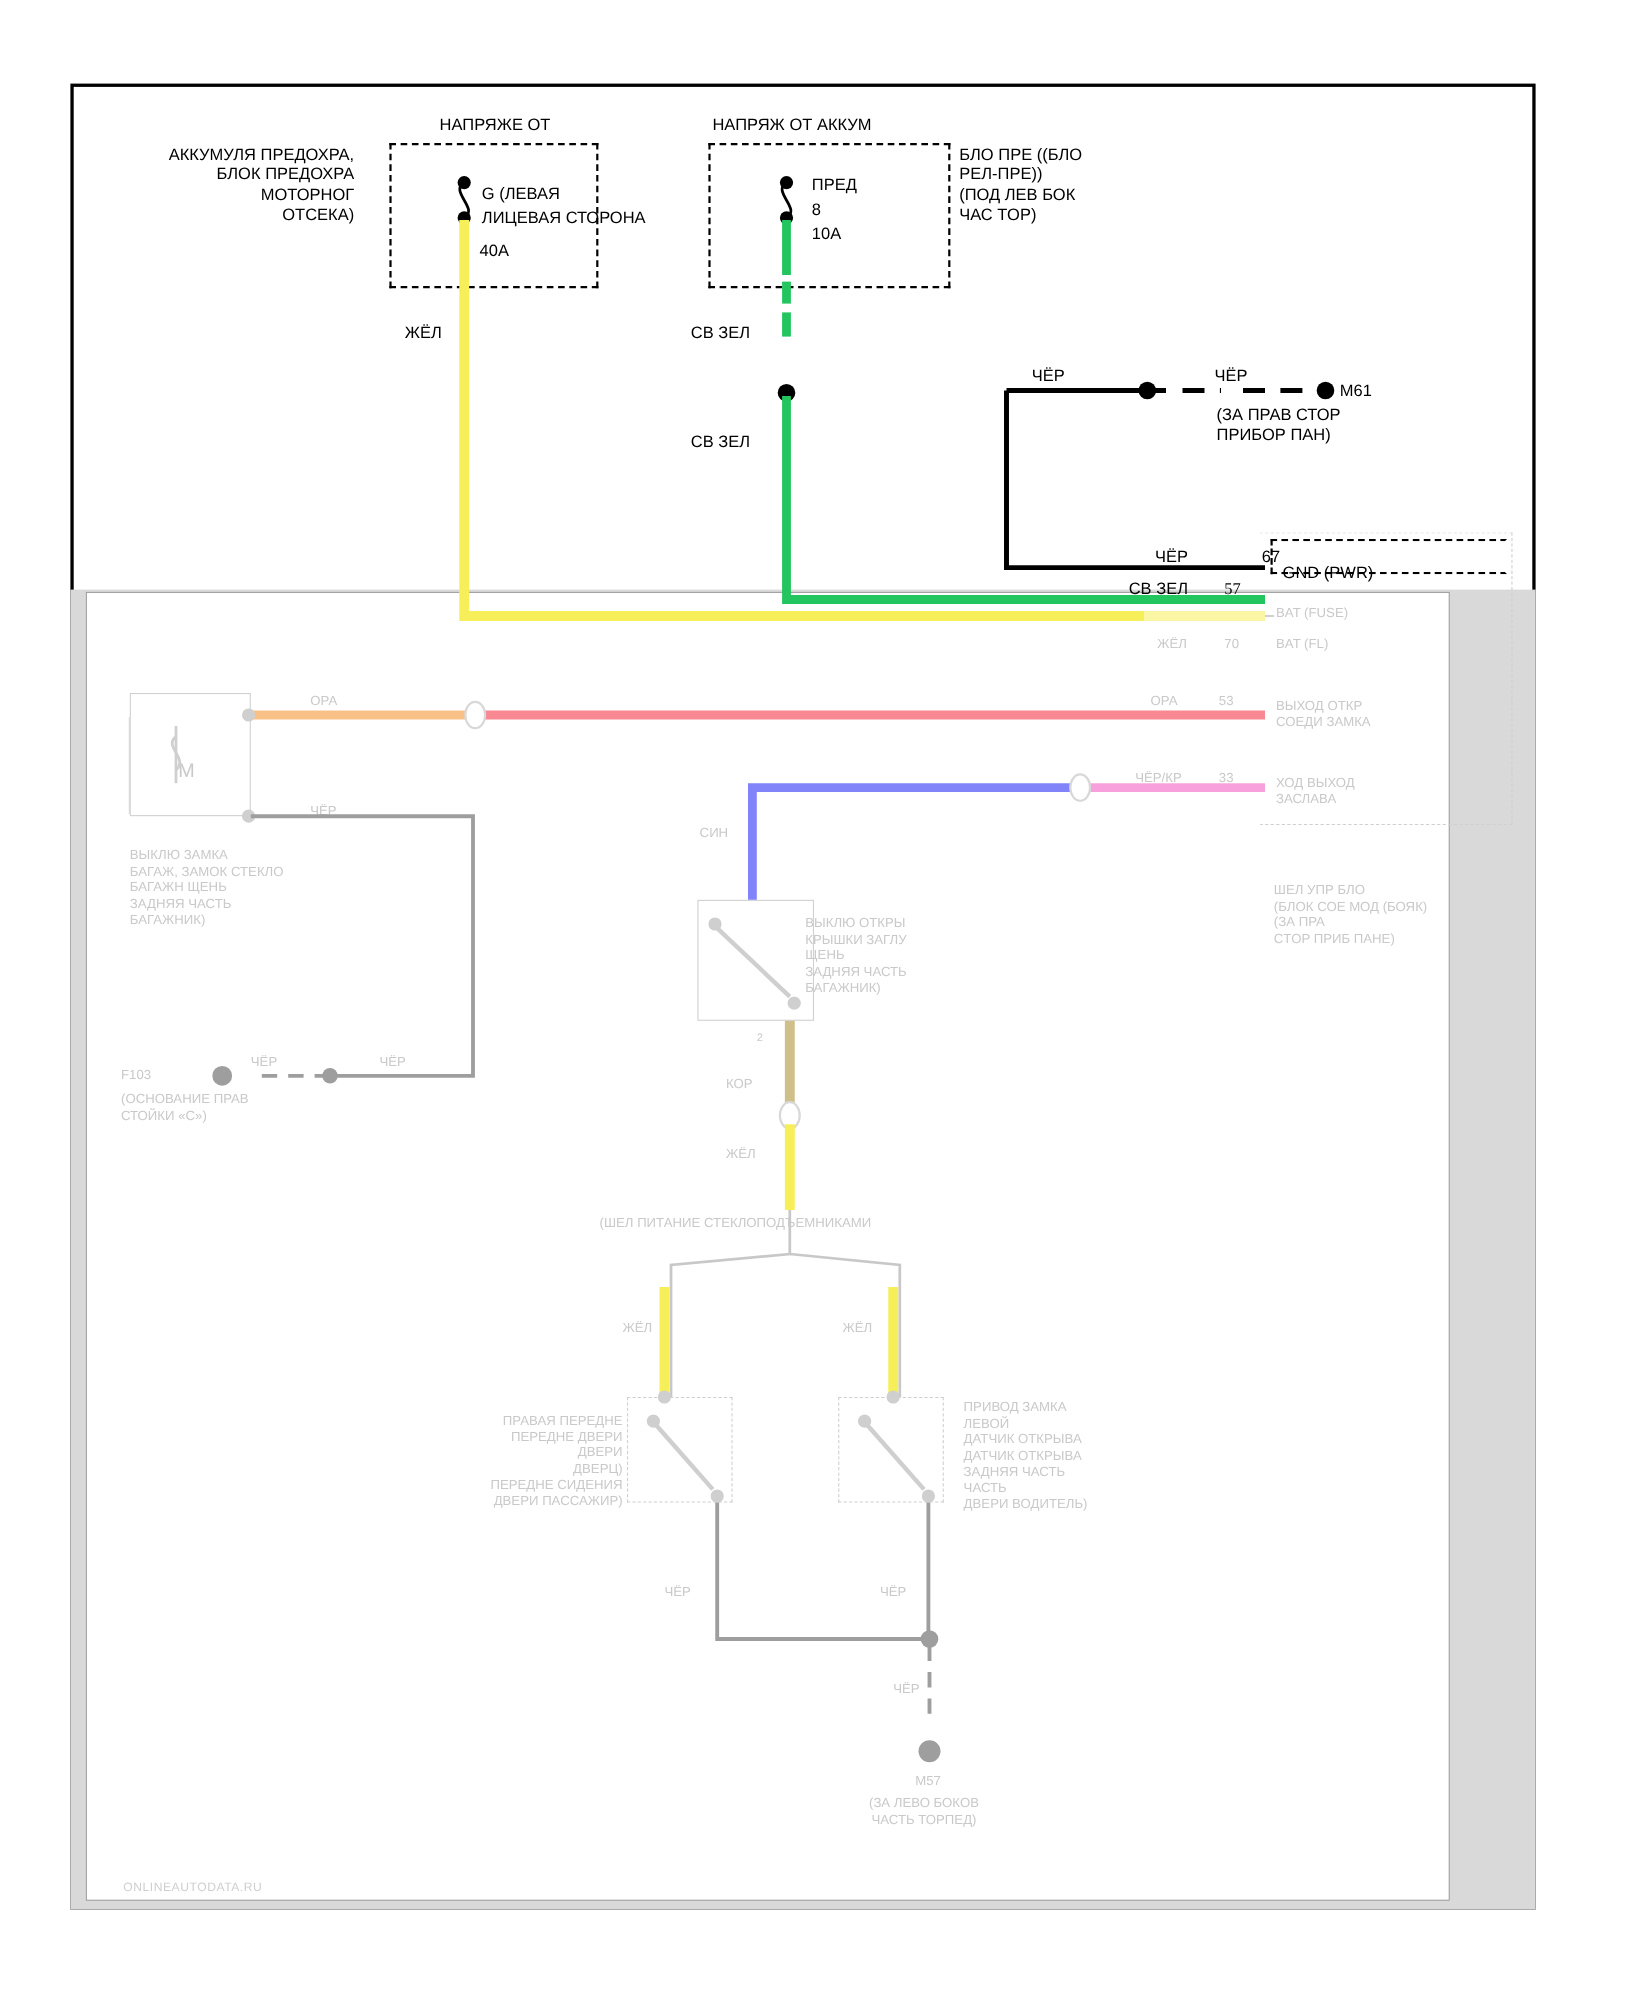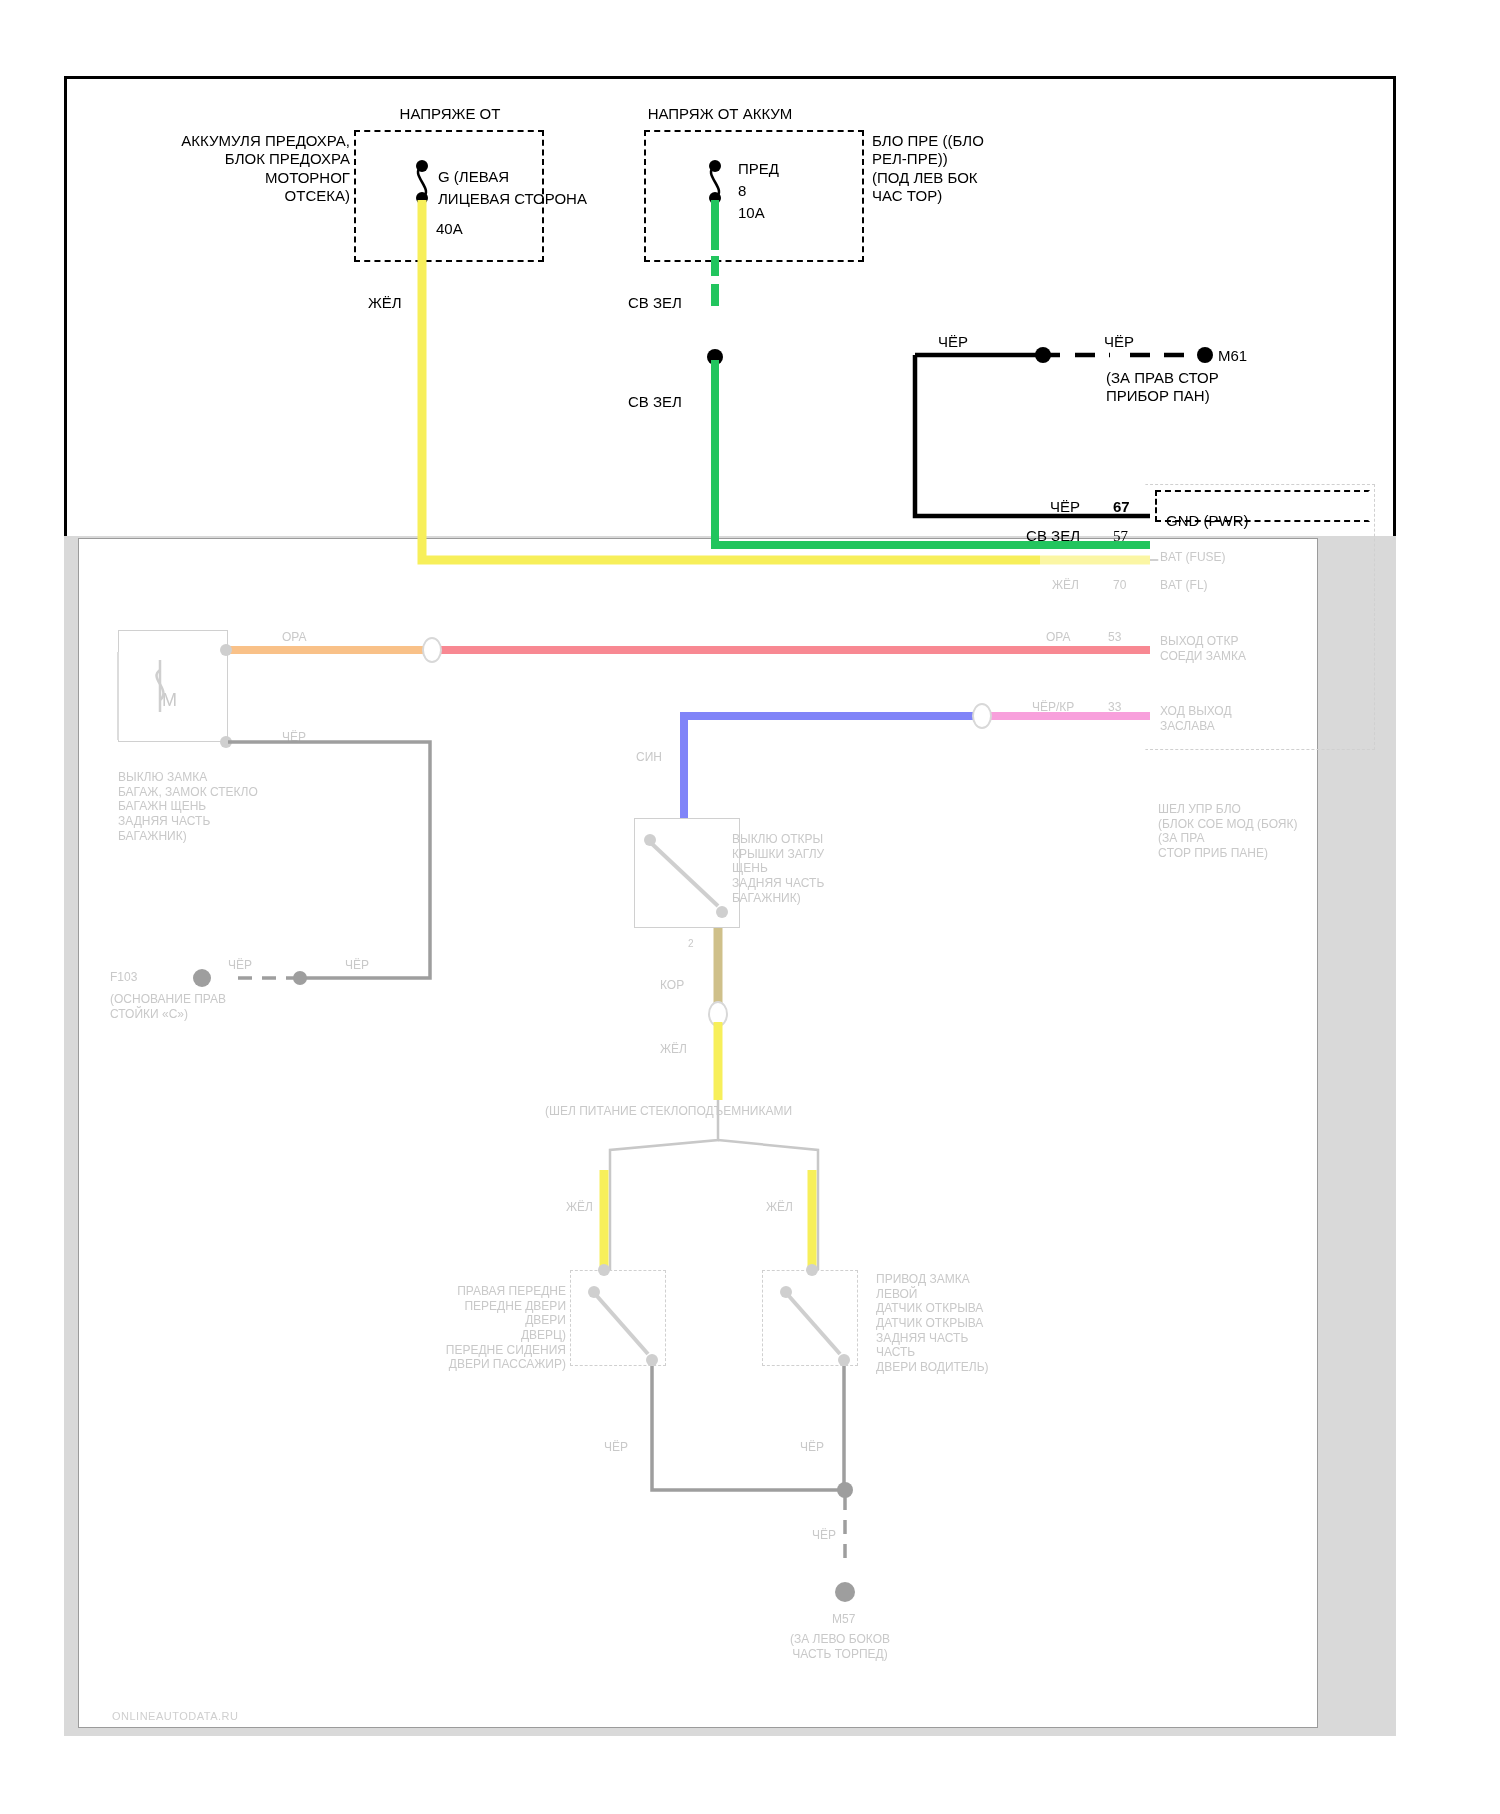--- a/index.html
+++ b/index.html
@@ -90,21 +90,21 @@
 
 <div id="root">
 
   <div class="frame"></div>
   <div class="lower-panel"></div>
   <div class="inner-white"></div>
 
   <div class="dash-box" style="left:354px; top:130px; width:190px; height:132px;"></div>
   <div class="dash-box" style="left:644px; top:130px; width:220px; height:132px;"></div>
 
-  <div class="lbl r" style="left:100px; top:132px; width:250px;">АККУМУЛЯ ПРЕДОХРА,
+  <div class="lbl r" style="left:72px; top:132px; width:250px;">АККУМУЛЯ ПРЕДОХРА,
 БЛОК ПРЕДОХРА
 МОТОРНОГ
 ОТСЕКА)</div>
   <div class="lbl c" style="left:330px; top:105px; width:240px;">НАПРЯЖЕ ОТ</div>
   <div class="lbl" style="left:438px; top:168px;">G (ЛЕВАЯ</div>
   <div class="lbl" style="left:438px; top:190px;">ЛИЦЕВАЯ СТОРОНА</div>
   <div class="lbl" style="left:436px; top:220px;">40A</div>
 
   <div class="lbl c" style="left:570px; top:105px; width:300px;">НАПРЯЖ ОТ АККУМ</div>
   <div class="lbl" style="left:738px; top:160px;">ПРЕД</div>
@@ -121,21 +121,21 @@
 
   <div class="lbl" style="left:938px; top:333px;">ЧЁР</div>
   <div class="lbl" style="left:1104px; top:333px;">ЧЁР</div>
   <div class="lbl" style="left:1218px; top:347px;">M61</div>
   <div class="lbl" style="left:1106px; top:369px; width:180px;">(ЗА ПРАВ СТОР
 ПРИБОР ПАН)</div>
 
   <div class="dash-box" style="left:1155px; top:490px; width:215px; height:32px; border-right-color:transparent;"></div>
   <div class="lbl" style="left:1166px; top:512px;">GND (PWR)</div>
   <div class="lbl r" style="left:1000px; top:498px; width:80px;">ЧЁР</div>
-  <div class="lbl" style="left:1113px; top:498px;font-weight:bold;">67</div>
+  <div class="lbl" style="left:1147px; top:498px;">67</div>
   <div class="lbl r" style="left:986px; top:527px; width:94px;">СВ ЗЕЛ</div>
   <div class="lbl" style="left:1113px; top:527px;font-family:Liberation Serif, serif;">57</div>
 
   <div class="faint-dash-box" style="left:1145px; top:484px; width:230px; height:266px; border-left-color:transparent;"></div>
 
   <div class="lbl small faint" style="left:1160px; top:550px;">BAT (FUSE)</div>
   <div class="lbl small faint" style="left:1160px; top:578px;">BAT (FL)</div>
   <div class="lbl small faint" style="left:1160px; top:634px; width:170px;">ВЫХОД ОТКР
 СОЕДИ ЗАМКА</div>
   <div class="lbl small faint" style="left:1160px; top:704px; width:170px;">ХОД ВЫХОД

